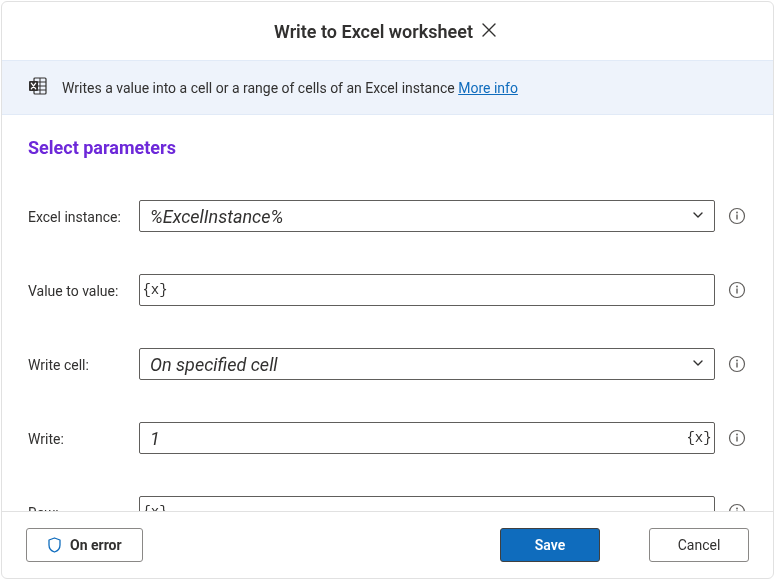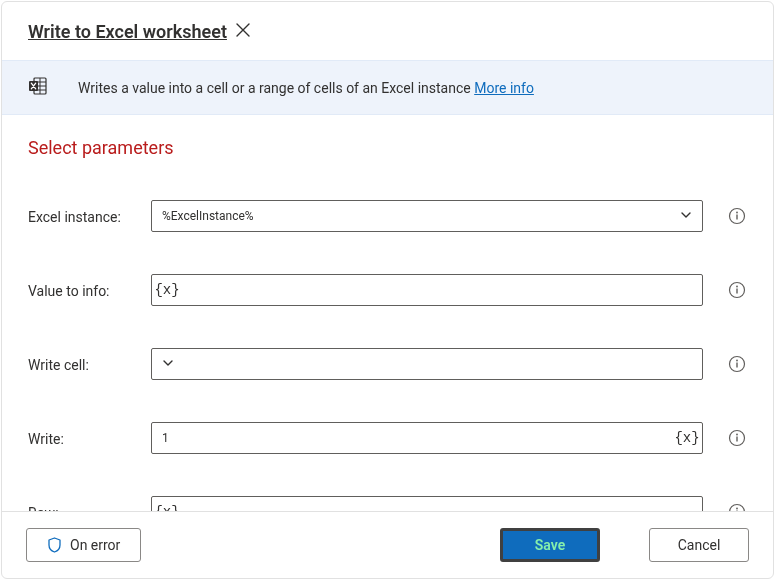--- a/index.html
+++ b/index.html
@@ -19,61 +19,60 @@
     border: 1px solid #e1e1e1;
     border-radius: 6px;
     display: flex;
     flex-direction: column;
     overflow: hidden;
     background: #fff;
   }
   .header {
     display: flex;
     align-items: center;
-    justify-content: flex-start;
+    justify-content: center;
     padding: 13px 22px 13px 26px;
-    text-decoration: underline;
   }
   .title {
     font-size: 18px;
     font-weight: 600;
     color: #323130;
   }
   .close-btn {
     width: 32px; height: 32px;
     display:flex; align-items:center; justify-content:center;
     border:none; background:transparent; cursor:pointer;
     border-radius:2px;
   }
   .info-bar {
     display:flex; align-items:center;
-    gap: 30px;
+    gap: 14px;
     padding: 15px 26px;
     background: #eef3fb;
     border-top: 1px solid #e1eaf7;
     border-bottom: 1px solid #e1eaf7;
   }
   .info-text { color:#323130; }
   .info-link { color:#0f6cbd; text-decoration:underline; cursor:pointer; }
   .excel-icon { flex:0 0 auto; }
   .section {
     padding: 22px 26px 10px 26px;
     flex: 1 1 auto;
     overflow:auto;
   }
   .section-title {
     font-size: 18px;
-    font-weight: 400;
-    color: #b91c1c;
+    font-weight: 700;
+    color: #6d28d9;
     margin: 0 0 18px 0;
   }
   .form-row {
     display:flex;
     align-items:center;
-    gap: 24px;
+    gap: 12px;
     margin-bottom: 26px;
     margin-top: 42px;
   }
   .form-label {
     flex: 0 0 99px;
     color:#323130;
     padding-top:2px;
   }
   .field-wrap {
     flex: 1 1 auto;
@@ -83,25 +82,26 @@
     border: 1px solid #605e5c;
     border-radius: 2px;
     background:#fff;
     position:relative;
   }
   .field-text {
     flex:1 1 auto;
     border:none;
     outline:none;
     padding: 0 10px;
-    font-size:12px;
+    font-size:18px;
     font-family:inherit;
     color:#323130;
     background:transparent;
     height:100%;
+    font-style:italic;
   }
   .field-right-btn {
     flex:0 0 auto;
     width: 30px;
     height: 100%;
     display:flex;
     align-items:center;
     justify-content:center;
     border:none;
     background:transparent;
@@ -147,27 +147,27 @@
     cursor:pointer;
     display:inline-flex;
     align-items:center;
     justify-content:center;
     gap:8px;
   }
   .btn-secondary {
     background:#fff;
     border:1px solid #8a8886;
     color:#323130;
-    font-weight: 400;
+    font-weight: 700;
     align-items: center;
   }
   .btn-primary {
     background:#0f6cbd;
-    border:3px solid #404040;
-    color:#86efac;
+    border:1px solid #404040;
+    color:#ffffff;
     font-weight:600;
     min-width: 100px;
     margin-left: 48px;
   }
   .btn-cancel {
     background:#fff;
     border:1px solid #8a8886;
     color:#323130;
     min-width: 100px;
     font-weight: 400;
@@ -226,36 +226,37 @@
       <span class="info-circle">
         <svg width="18" height="18" viewBox="0 0 18 18">
             <circle cx="9" cy="9" r="7.5" fill="none" stroke="#605e5c" stroke-width="1.2"></circle>
             <circle cx="9" cy="5.5" r="0.9" fill="#605e5c"></circle>
             <rect x="8.3" y="7.5" width="1.4" height="5" fill="#605e5c"></rect>
           </svg>
       </span>
     </div>
 
     <div class="form-row">
-      <div class="form-label">Value to info:</div>
+      <div class="form-label">Value to value:</div>
       <div class="field-wrap">
         <button class="field-right-btn">{x}</button>
       </div>
       <span class="info-circle">
         <svg width="18" height="18" viewBox="0 0 18 18">
             <circle cx="9" cy="9" r="7.5" fill="none" stroke="#605e5c" stroke-width="1.2"></circle>
             <circle cx="9" cy="5.5" r="0.9" fill="#605e5c"></circle>
             <rect x="8.3" y="7.5" width="1.4" height="5" fill="#605e5c"></rect>
           </svg>
       </span>
     </div>
 
     <div class="form-row">
       <div class="form-label">Write cell:</div>
       <div class="field-wrap">
+        <input class="field-text" type="text" readonly="" value="On specified cell" style="">
         <button class="chevron-btn">
           <span>
             <svg width="12" height="12" viewBox="0 0 12 12">
                 <path d="M2 4 L6 8 L10 4" fill="none" stroke="#323130" stroke-width="1.4" stroke-linecap="round" stroke-linejoin="round"></path>
               </svg>
           </span>
         </button>
       </div>
       <span class="info-circle">
         <svg width="18" height="18" viewBox="0 0 18 18">

